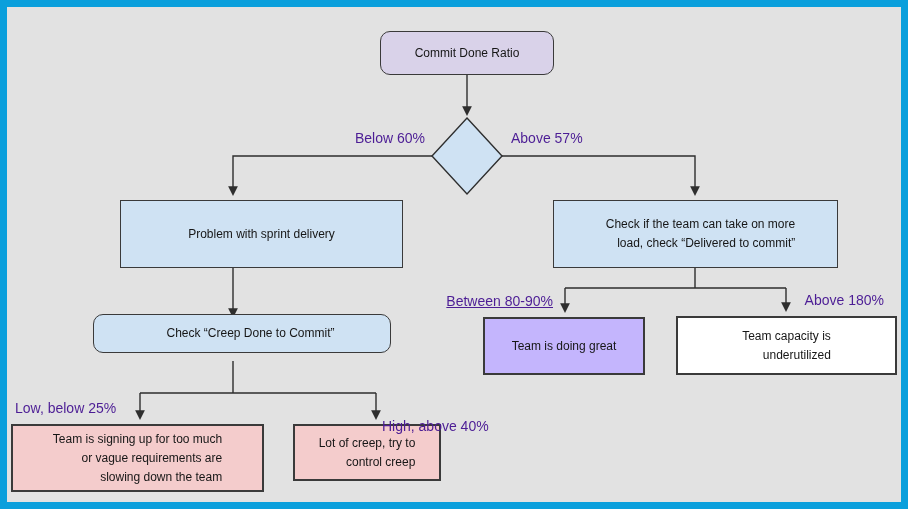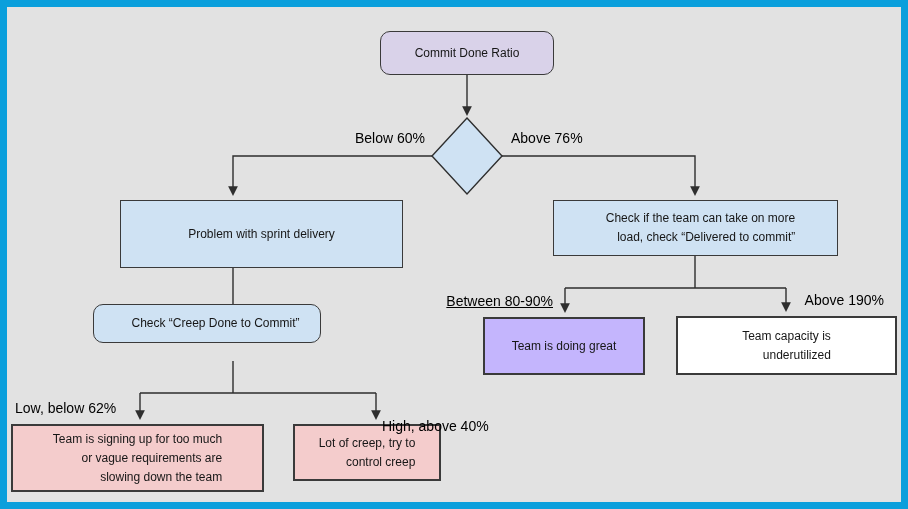--- a/index.html
+++ b/index.html
@@ -36,21 +36,21 @@
   .rounded { border-radius:10px; }
   .thick { border-width:2px; }
   .fill-lavender { background:#d9d2e9; }
   .fill-blue     { background:#cfe2f3; }
   .fill-pink     { background:#f4cccc; }
   .fill-green    { background:#c4b5fd; }
   .fill-yellow   { background:#ffffff; }
   .edge-label {
     position:absolute;
     font-size:14px;
-    color:#000000;
+    color:#4c1d95;
     white-space:nowrap;
   }
 </style>
 </head>
 <body>
 
 <div class="frame">
   <div class="canvas"></div>
 
   <svg class="connector-layer" width="908" height="509" viewBox="0 0 908 509" xmlns="http://www.w3.org/2000/svg">
@@ -71,41 +71,41 @@
       <path d="M565,288 L565,311" marker-end="url(#arrow)"></path>
       <path d="M786,288 L786,310" marker-end="url(#arrow)"></path>
     </g>
     <polygon points="467,118 502,156 467,194 432,156" stroke="#2e2e2e" stroke-width="1.4" fill="#cfe2f3"></polygon>
   </svg>
 
   <div class="node rounded fill-lavender" style="left:380px; top:31px; width:174px; height:44px;">Commit Done Ratio</div>
 
   <div class="node fill-blue" style="left:92px; top:200px; width:283px; height:68px;margin-left:28px;">Problem with sprint delivery</div>
 
-  <div class="node fill-blue" style="left:553px; top:200px; width:285px; height:56px;padding-left:16px;">Check if the team can take on more
+  <div class="node fill-blue" style="left:553px; top:200px; width:285px; height:68px;padding-left:16px;">Check if the team can take on more
 load, check “Delivered to commit”</div>
 
-  <div class="node rounded fill-blue" style="left:93px; top:304px; width:228px; height:39px;padding-left:23px;">Check “Creep Done to Commit”</div>
+  <div class="node rounded fill-blue" style="left:93px; top:314px; width:298px; height:39px;padding-left:23px;">Check “Creep Done to Commit”</div>
 
   <div class="node thick fill-pink" style="left:11px; top:424px; width:253px; height:68px;">Team is signing up for too much
 or vague requirements are
 slowing down the team</div>
 
   <div class="node thick fill-pink" style="left:293px; top:424px; width:148px; height:57px;">Lot of creep, try to
 control creep</div>
 
   <div class="node thick fill-green" style="left:483px; top:317px; width:162px; height:58px;">Team is doing great</div>
 
   <div class="node thick fill-yellow" style="left:676px; top:316px; width:221px; height:59px;">Team capacity is
 underutilized</div>
 
   <div class="edge-label" style="right:483px; top:130px;">Below 60%</div>
 
-  <div class="edge-label" style="left:511px; top:130px;">Above 76%</div>
+  <div class="edge-label" style="left:511px; top:130px;">Above 57%</div>
 
   <div class="edge-label" style="right:355px; top:293px;text-decoration:underline;">Between 80-90%</div>
 
-  <div class="edge-label" style="right:24px; top:292px;">Above 190%</div>
+  <div class="edge-label" style="right:24px; top:292px;">Above 180%</div>
 
-  <div class="edge-label" style="left:15px; top:400px;">Low, below 62%</div>
+  <div class="edge-label" style="left:15px; top:400px;">Low, below 25%</div>
 
   <div class="edge-label" style="left:382px; top:400px;margin-top:18px;">High, above 40%</div>
 </div>
 
 </body></html>

